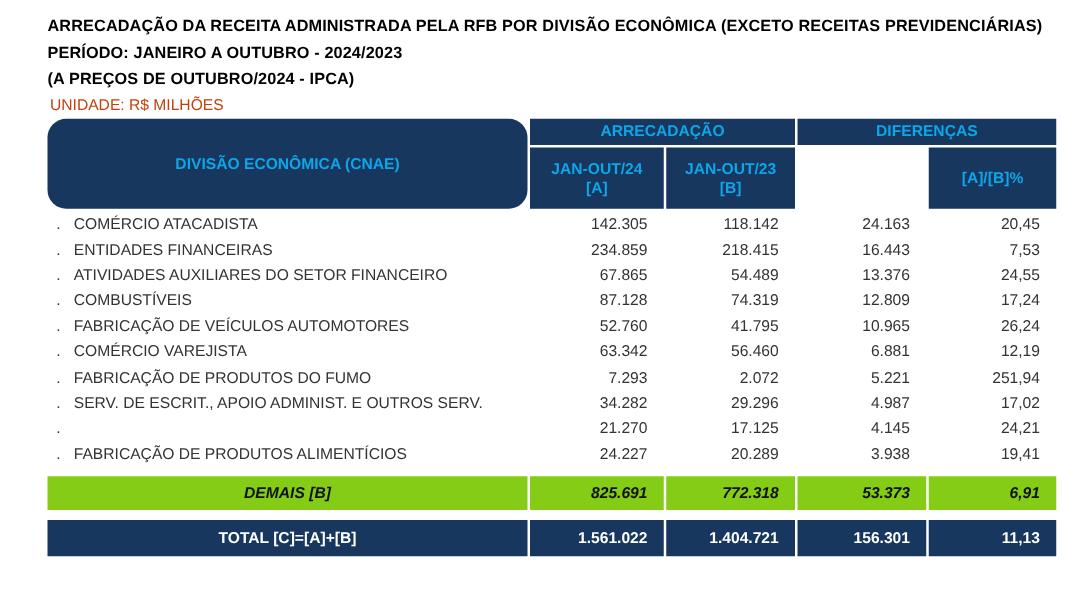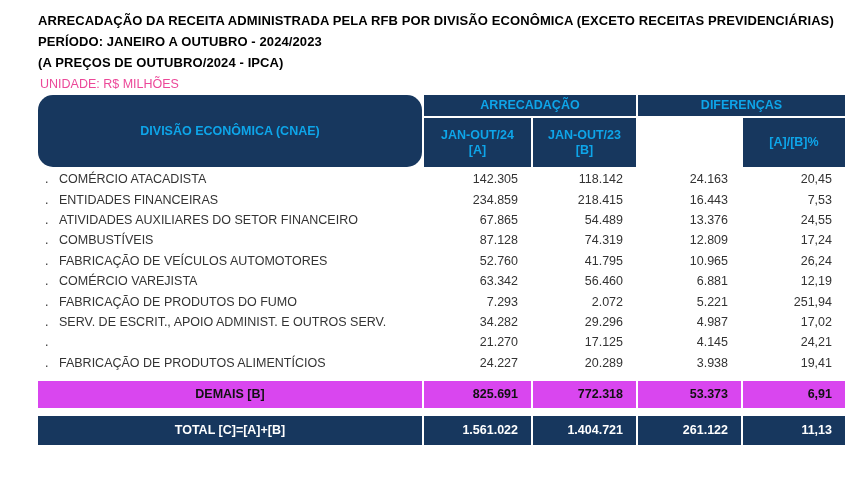--- a/index.html
+++ b/index.html
@@ -16,21 +16,21 @@
   }
   .page{padding:10px 0 0 38px;width:845px;}
 
   
   .title-block{width:807px;}
   .title-line{
     font-size:13px;font-weight:bold;line-height:21px;color:#000;
     letter-spacing:0.1px;white-space:nowrap;
   }
   .unit-label{
-    font-size:12.5px;line-height:16px;color:#ec4899;
+    font-size:12.5px;line-height:16px;color:#c2410c;
     margin-top:3px;margin-left:2px;text-align:left;
   }
 
   
   .table{width:807px;margin-top:3px;}
   .grid{
     display:grid;
     grid-template-columns:384px 107px 103px 103px 102px;
     column-gap:2px;
   }
@@ -56,21 +56,21 @@
   .td.num{text-align:right;padding-right:13px;font-variant-numeric:tabular-nums;}
 
   
   .srow{height:27px;align-items:center;}
   .srow .cell{height:100%;display:flex;align-items:center;}
   .srow .cell.lbl{justify-content:center;font-weight:bold;font-size:12.5px;}
   .srow .cell.num{justify-content:flex-end;padding-right:13px;font-weight:bold;font-size:12.5px;font-variant-numeric:tabular-nums;}
   .srow.navy{margin-top:2px;}
   .srow.navy .cell{background:var(--navy);color:#fff;}
   .srow.plain{margin-top:8px;margin-bottom:8px;}
-  .srow.plain .cell{background:#d946ef;color:#111;}
+  .srow.plain .cell{background:#84cc16;color:#111;font-style:italic;}
   .srow.total{height:29px;}
 </style>
 </head>
 <body>
 
 <div class="page">
 
   <div class="title-block">
     <div class="title-line">ARRECADAÇÃO DA RECEITA ADMINISTRADA PELA RFB POR DIVISÃO ECONÔMICA (EXCETO RECEITAS PREVIDENCIÁRIAS)</div>
     <div class="title-line">PERÍODO: JANEIRO A OUTUBRO - 2024/2023</div>
@@ -215,18 +215,18 @@
       <div class="cell num">825.691</div>
       <div class="cell num">772.318</div>
       <div class="cell num">53.373</div>
       <div class="cell num">6,91</div>
     </div>
 
     <div class="grid srow navy total">
       <div class="cell lbl">TOTAL [C]=[A]+[B]</div>
       <div class="cell num">1.561.022</div>
       <div class="cell num">1.404.721</div>
-      <div class="cell num">261.122</div>
+      <div class="cell num">156.301</div>
       <div class="cell num">11,13</div>
     </div>
 
   </div>
 </div>
 
 </body></html>

